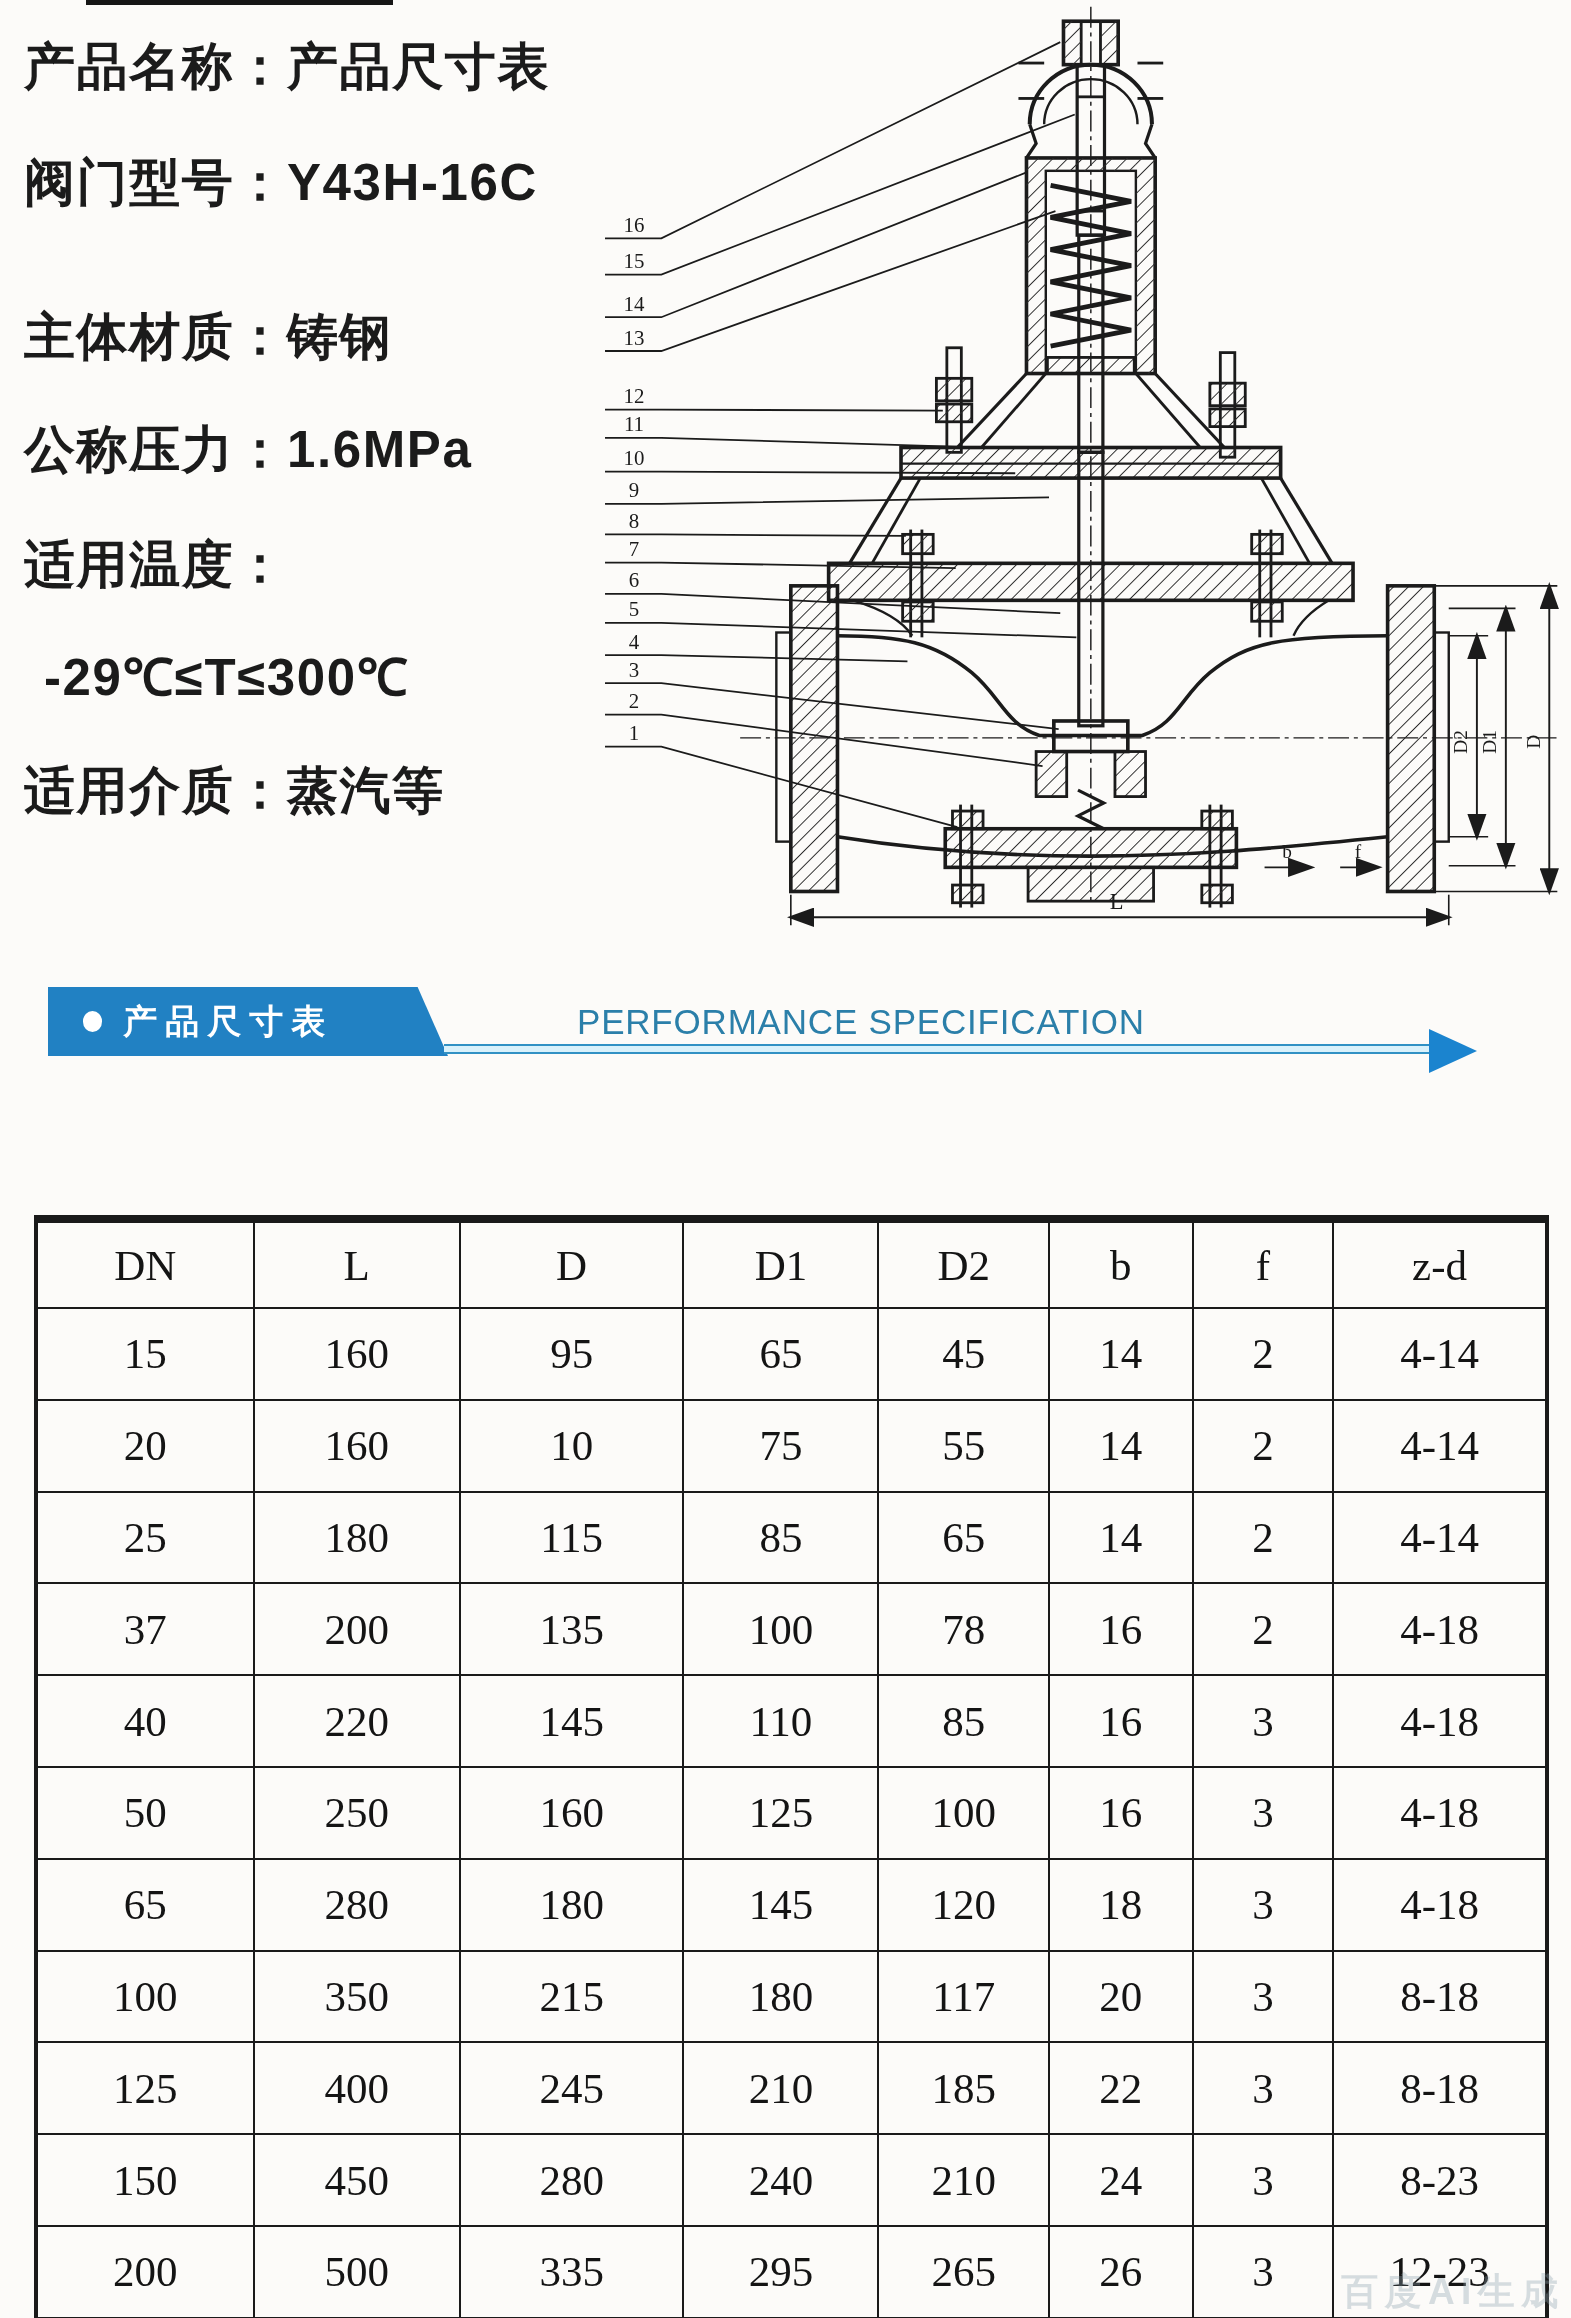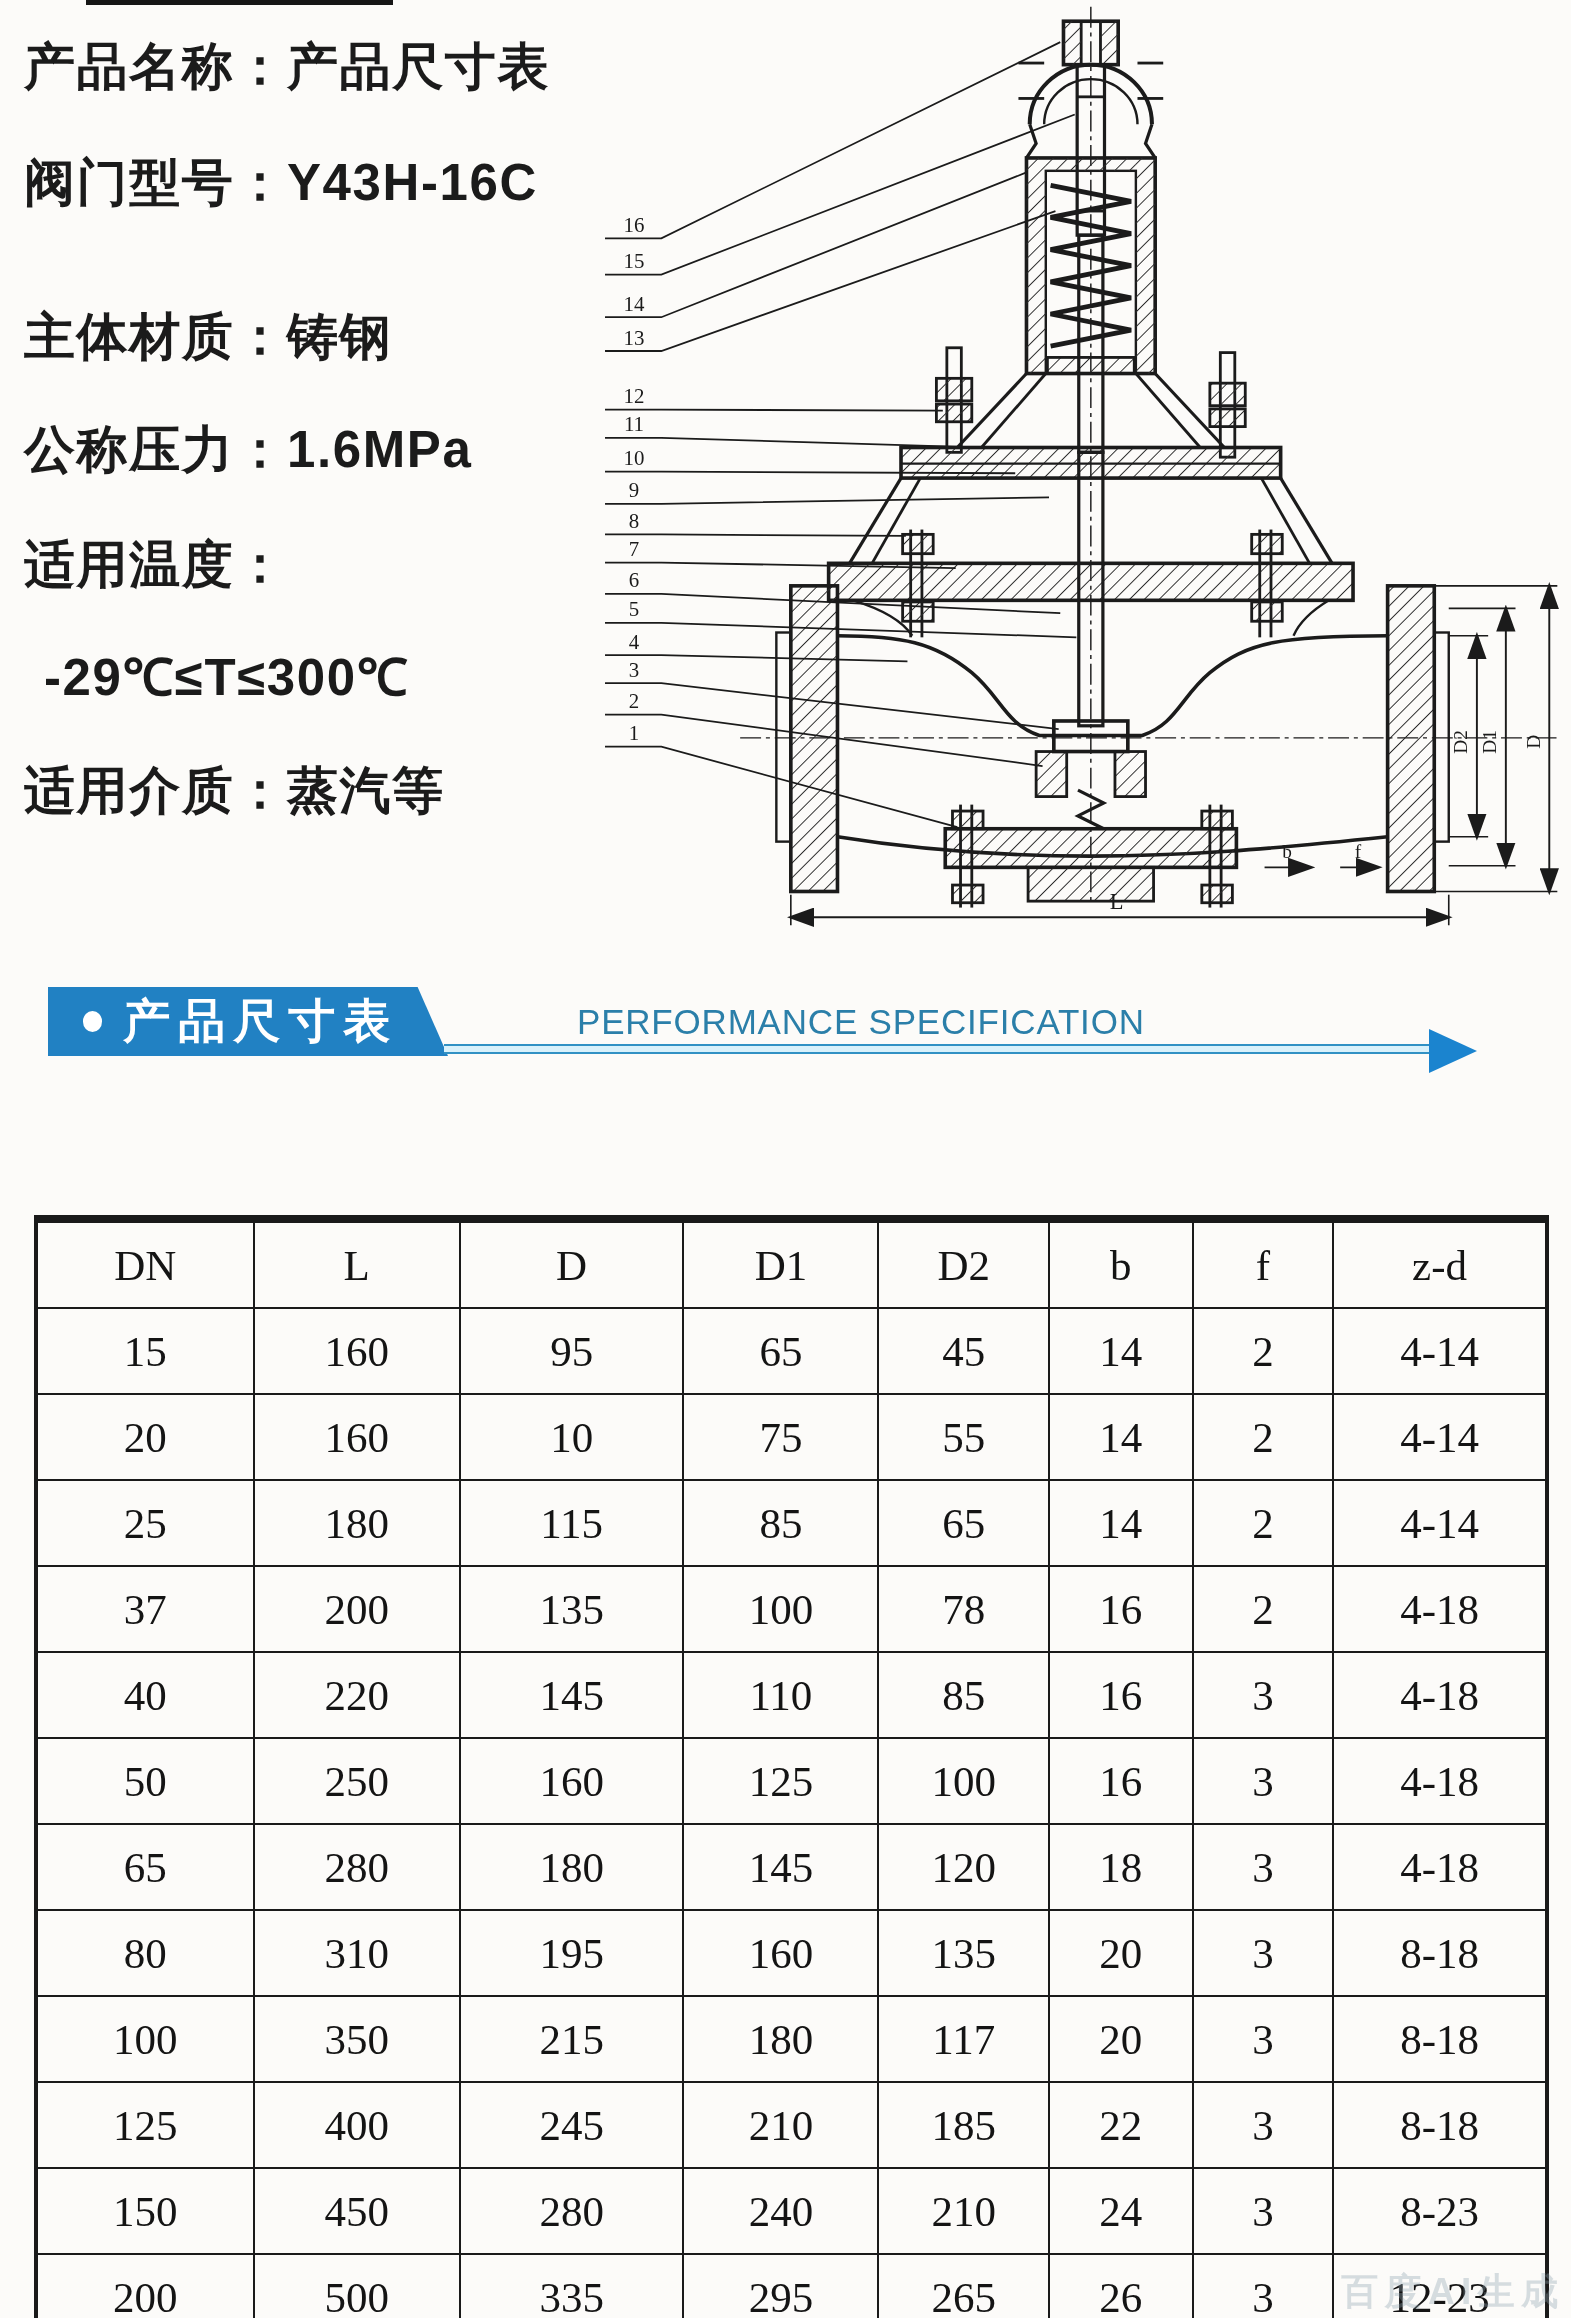--- a/index.html
+++ b/index.html
@@ -24,21 +24,21 @@
   .banner-box{
     left:48px;top:987px;width:400px;height:69px;background:#2181c3;
     clip-path:polygon(0 0,92.4% 0,100% 100%,0 100%);
     display:flex;align-items:center;
   }
   .banner-bullet{
     width:19.3px;height:21px;border-radius:50%;background:#ffffff;
     margin-left:35px;margin-right:21px;flex:0 0 auto;
   }
   .banner-title{
-    color:#ffffff;font-size:47px;font-weight:700;letter-spacing:8px;white-space:nowrap;
+    color:#ffffff;font-size:34px;font-weight:700;letter-spacing:8px;white-space:nowrap;
   }
   .banner-sub{
     left:549px;top:1002px;font-size:35px;font-weight:500;color:#2b7fa9;
     letter-spacing:0.8px;white-space:nowrap;
     font-family:"Liberation Sans",sans-serif;
     margin-left:28px;
   }
   .banner-line{
     left:444px;top:1044px;width:986px;height:6.4px;
     background:#d9f1fb;border-top:2.4px solid #3191c4;border-bottom:2.4px solid #3191c4;
@@ -373,30 +373,20 @@
         <td>65</td>
         <td>280</td>
         <td>180</td>
         <td>145</td>
         <td>120</td>
         <td>18</td>
         <td>3</td>
         <td>4-18</td>
       </tr>
       <tr>
-        <td>80</td>
-        <td>310</td>
-        <td>195</td>
-        <td>160</td>
-        <td>135</td>
-        <td>20</td>
-        <td>3</td>
-        <td>8-18</td>
-      </tr>
-      <tr>
         <td>100</td>
         <td>350</td>
         <td>215</td>
         <td>180</td>
         <td>117</td>
         <td>20</td>
         <td>3</td>
         <td>8-18</td>
       </tr>
       <tr>

